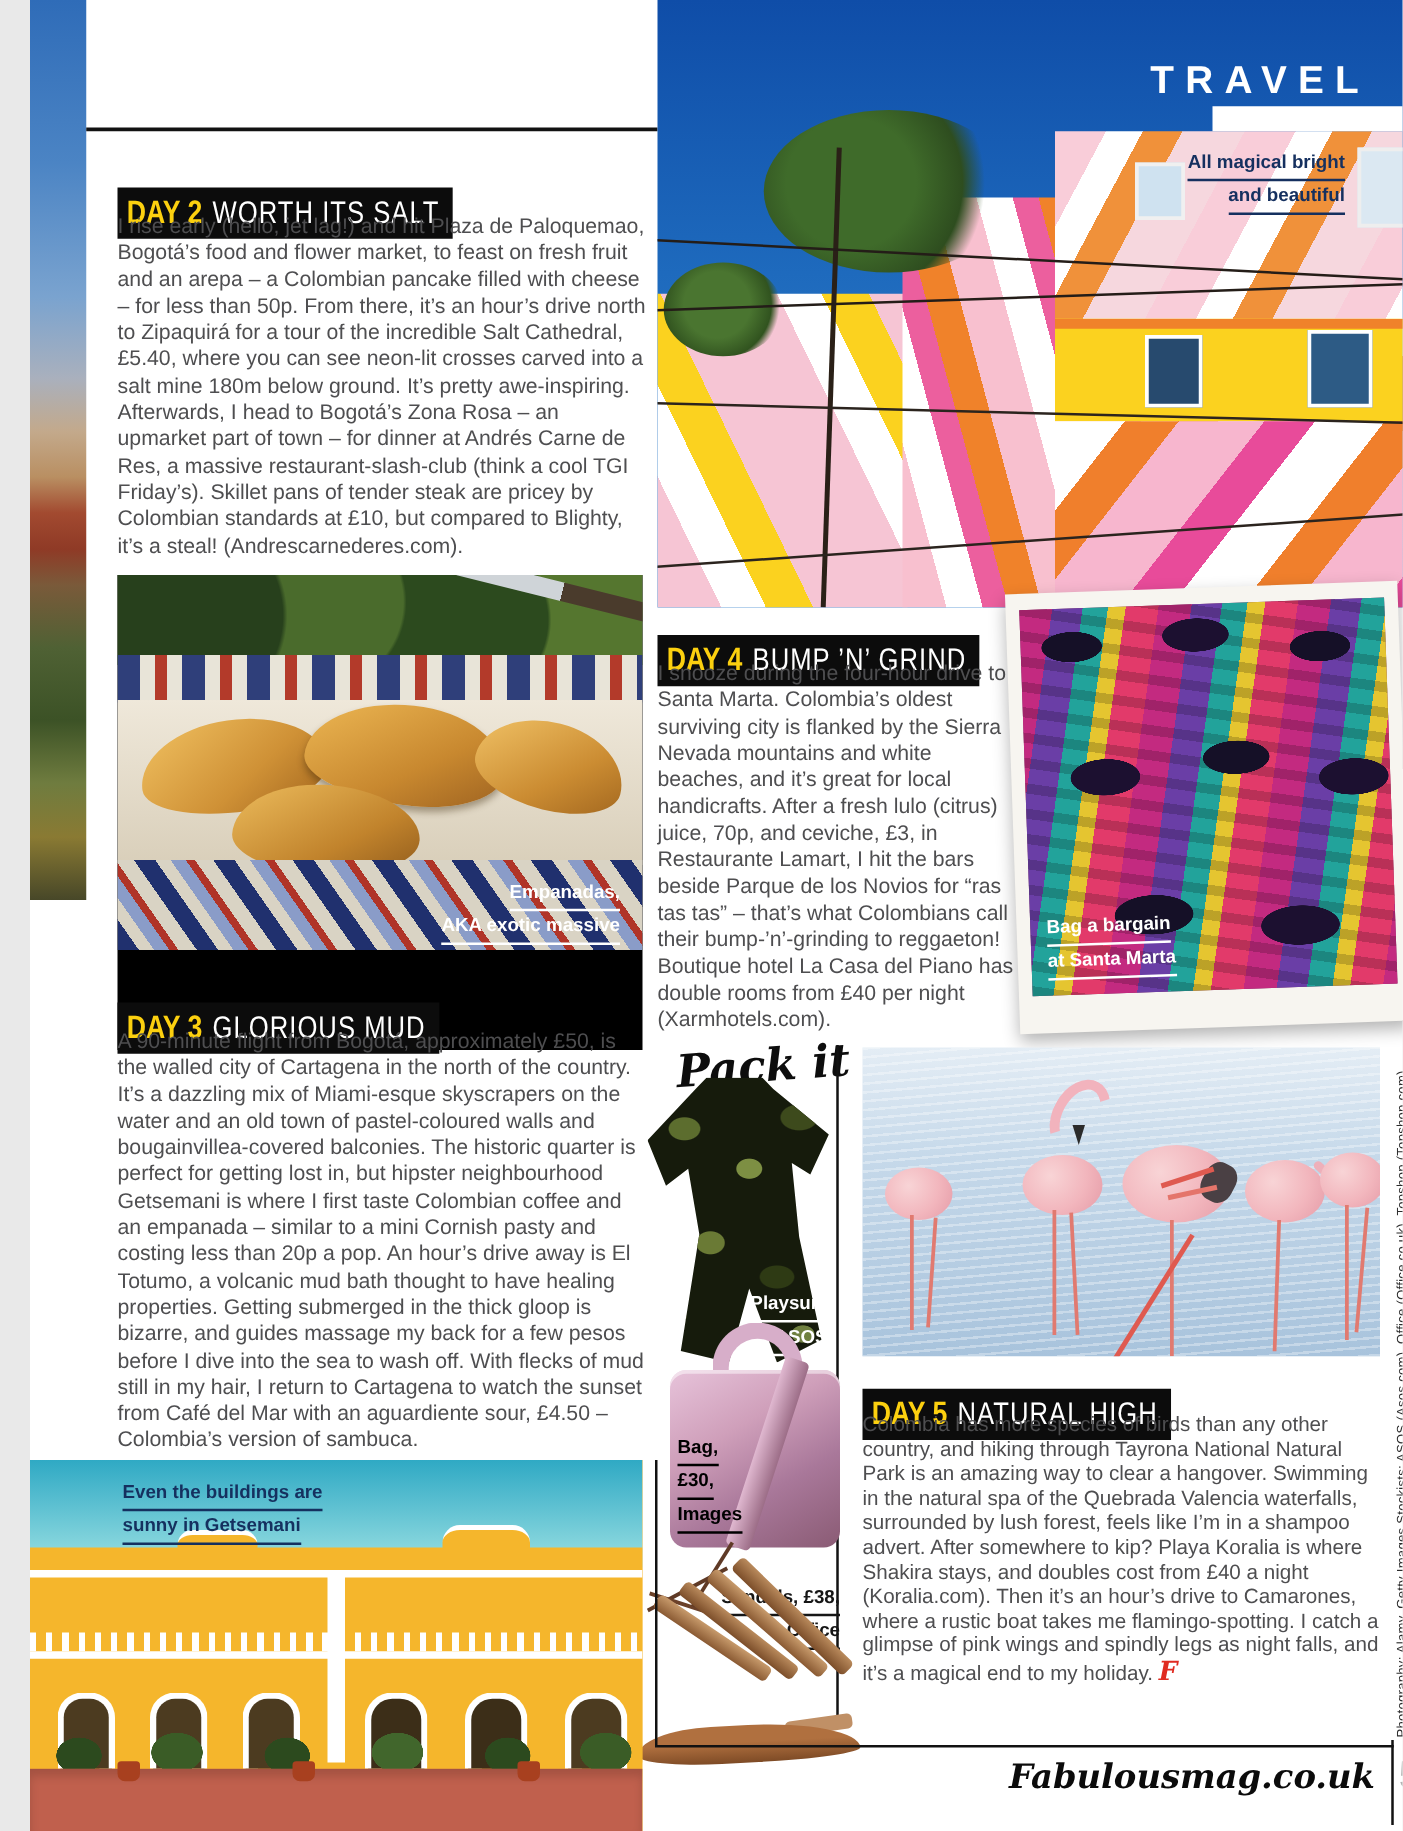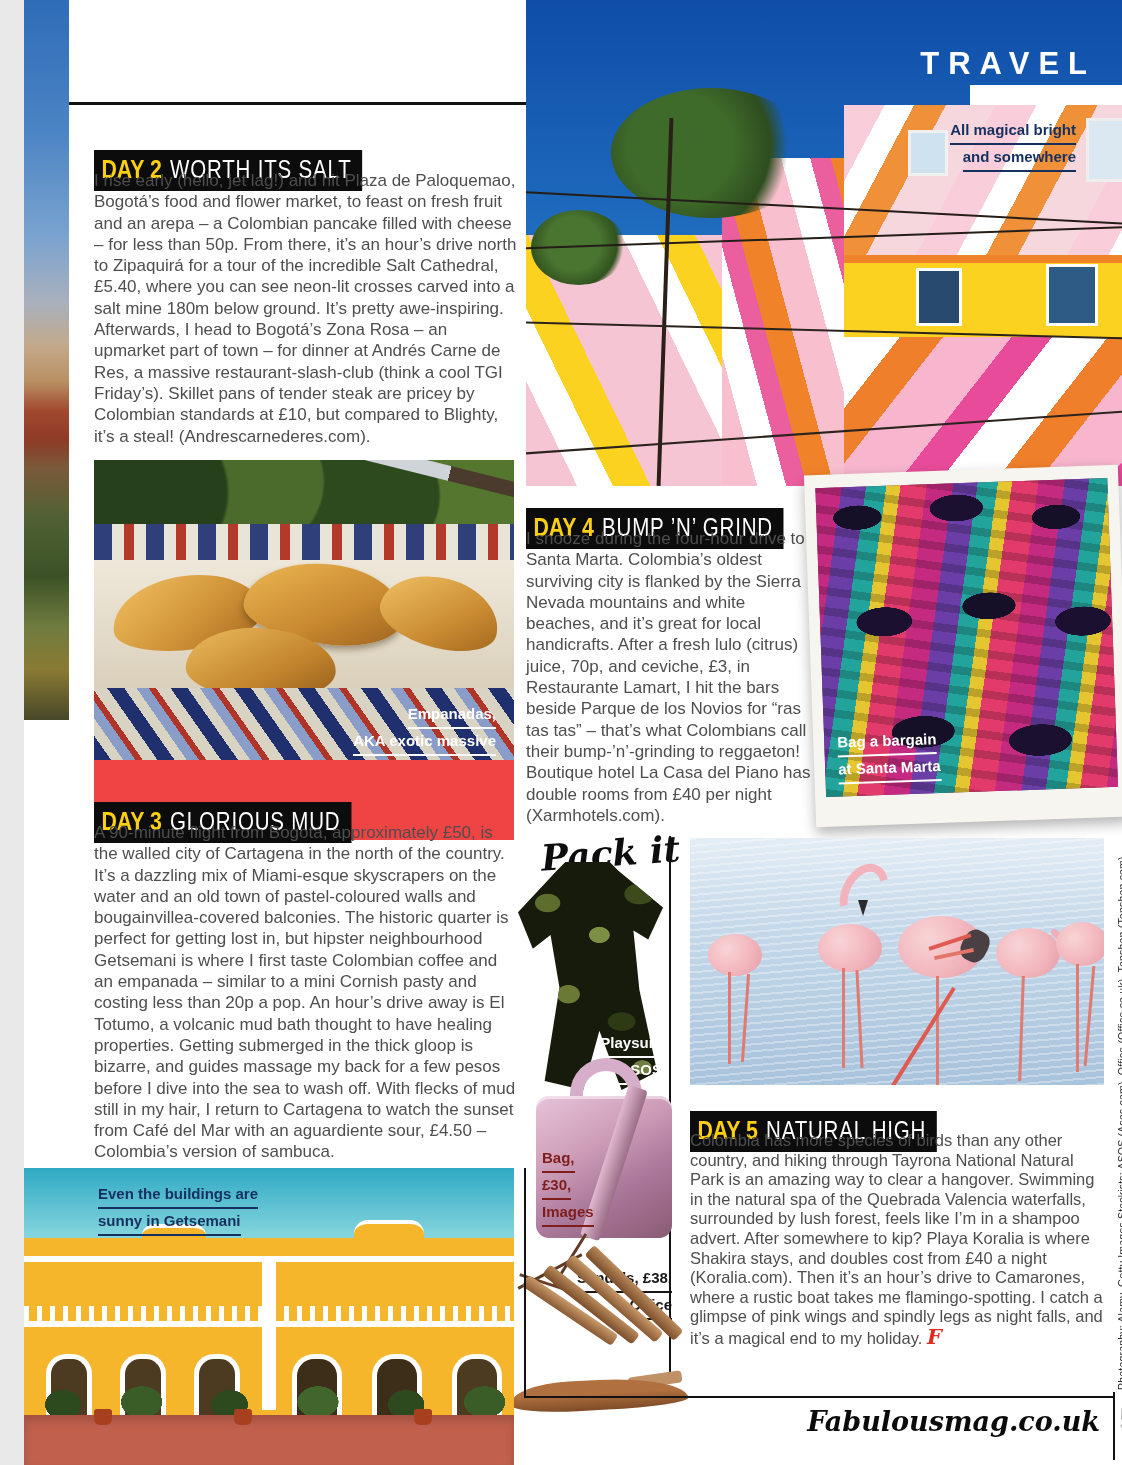--- a/index.html
+++ b/index.html
@@ -81,29 +81,29 @@
     <div class="abs" style="left:-20px;top:208px;width:680px;height:2px;background:#241d18;transform:rotate(3deg);"></div>
     <div class="abs" style="left:-20px;top:236px;width:680px;height:2px;background:#241d18;transform:rotate(-2deg);"></div>
     <div class="abs" style="left:-20px;top:330px;width:680px;height:2px;background:#2b241e;transform:rotate(1.5deg);"></div>
     <div class="abs" style="left:-20px;top:430px;width:680px;height:2px;background:#2b241e;transform:rotate(-4deg);"></div>
   </div>
 
   <div class="travel" style="right:50px;top:46px;">TRAVEL</div>
   <div class="travel-bar" style="right:0;top:85px;width:176px;height:20px;"></div>
   <div class="cap navy right" style="right:70px;top:118px;">
     <div class="row"><span class="ln">All magical bright</span></div>
-    <div class="row"><span class="ln">and somewhere</span></div>
+    <div class="row"><span class="ln">and beautiful</span></div>
   </div>
 
   <h2 class="dayline" style="left:70px;top:130px;">
     <span class="num">DAY 2</span><span class="ttl">WORTH ITS SALT</span>
   </h2>
   <p class="body-text" style="left:70px;top:170px;width:424px;">I rise early (hello, jet lag!) and hit Plaza de Paloquemao, Bogotá’s food and flower market, to feast on fresh fruit and an arepa – a Colombian pancake filled with cheese – for less than 50p. From there, it’s an hour’s drive north to Zipaquirá for a tour of the incredible Salt Cathedral, £5.40, where you can see neon-lit crosses carved into a salt mine 180m below ground. It’s pretty awe-inspiring. Afterwards, I head to Bogotá’s Zona Rosa – an upmarket part of town – for dinner at Andrés Carne de Res, a massive restaurant-slash-club (think a cool TGI Friday’s). Skillet pans of tender steak are pricey by Colombian standards at £10, but compared to Blighty, it’s a steal! (Andrescarnederes.com).</p>
 
-  <div class="photo" style="left:70px;top:460px;width:420px;height:380px;background:#ef4444;">
+  <div class="photo" style="left:70px;top:460px;width:420px;height:380px;background:#000000;">
     <div class="abs" style="left:0;top:0;width:420px;height:72px;background-color:#3c5424;
                 background-image:radial-gradient(circle at 12% 45%,#27401c 0 22%,rgba(0,0,0,0) 23%),
                                  radial-gradient(circle at 38% 30%,#4a6b2c 0 26%,rgba(0,0,0,0) 27%),
                                  radial-gradient(circle at 66% 50%,#2c4a1e 0 24%,rgba(0,0,0,0) 25%),
                                  radial-gradient(circle at 90% 35%,#55762f 0 20%,rgba(0,0,0,0) 21%);"></div>
     <div class="abs" style="right:-8px;top:4px;width:160px;height:15px;transform:rotate(14deg);
                 background:linear-gradient(90deg,#cfd4d8 0 55%,#4a3b2c 55%);border-radius:3px;"></div>
     <div class="abs" style="left:0;top:64px;width:420px;height:38px;
                 background:repeating-linear-gradient(90deg,#2f3f7a 0 18px,#e8e4d8 18px 30px,#b33a2a 30px 40px,#e8e4d8 40px 52px);"></div>
     <div class="abs" style="left:0;top:100px;width:420px;height:132px;background:linear-gradient(180deg,#efe8da,#d9cfba);"></div>
@@ -179,21 +179,21 @@
 
   <div class="abs" style="left:512px;top:1058px;width:136px;height:182px;">
     <div class="abs" style="left:34px;top:0;width:72px;height:46px;box-sizing:border-box;border:13px solid #d7aec9;border-bottom:none;
                 border-radius:44px 44px 0 0;"></div>
     <div class="abs" style="left:0;top:38px;width:136px;height:142px;border-radius:13px;
                 background:linear-gradient(150deg,#e7c3da 0%,#cf9fba 35%,#a9789a 65%,#8a5b74 100%);
                 box-shadow:inset 0 3px 0 rgba(255,255,255,.5);"></div>
     <div class="abs" style="left:68px;top:26px;width:20px;height:158px;transform:rotate(18deg);
                 background:linear-gradient(90deg,#e0b8d0,#9c6d87);border-radius:4px;"></div>
   </div>
-  <div class="cap" style="left:518px;top:1146px;color:#7f1d1d;">
+  <div class="cap" style="left:518px;top:1146px;color:#000000;">
     <div class="row"><span class="ln">Bag,</span></div>
     <div class="row"><span class="ln">£30,</span></div>
     <div class="row"><span class="ln">Images</span></div>
   </div>
 
   <div class="cap dark right" style="left:528px;top:1266px;width:120px;">
     <div class="row"><span class="ln">Sandals, £38,</span></div>
     <div class="row"><span class="ln">Office</span></div>
   </div>
 

